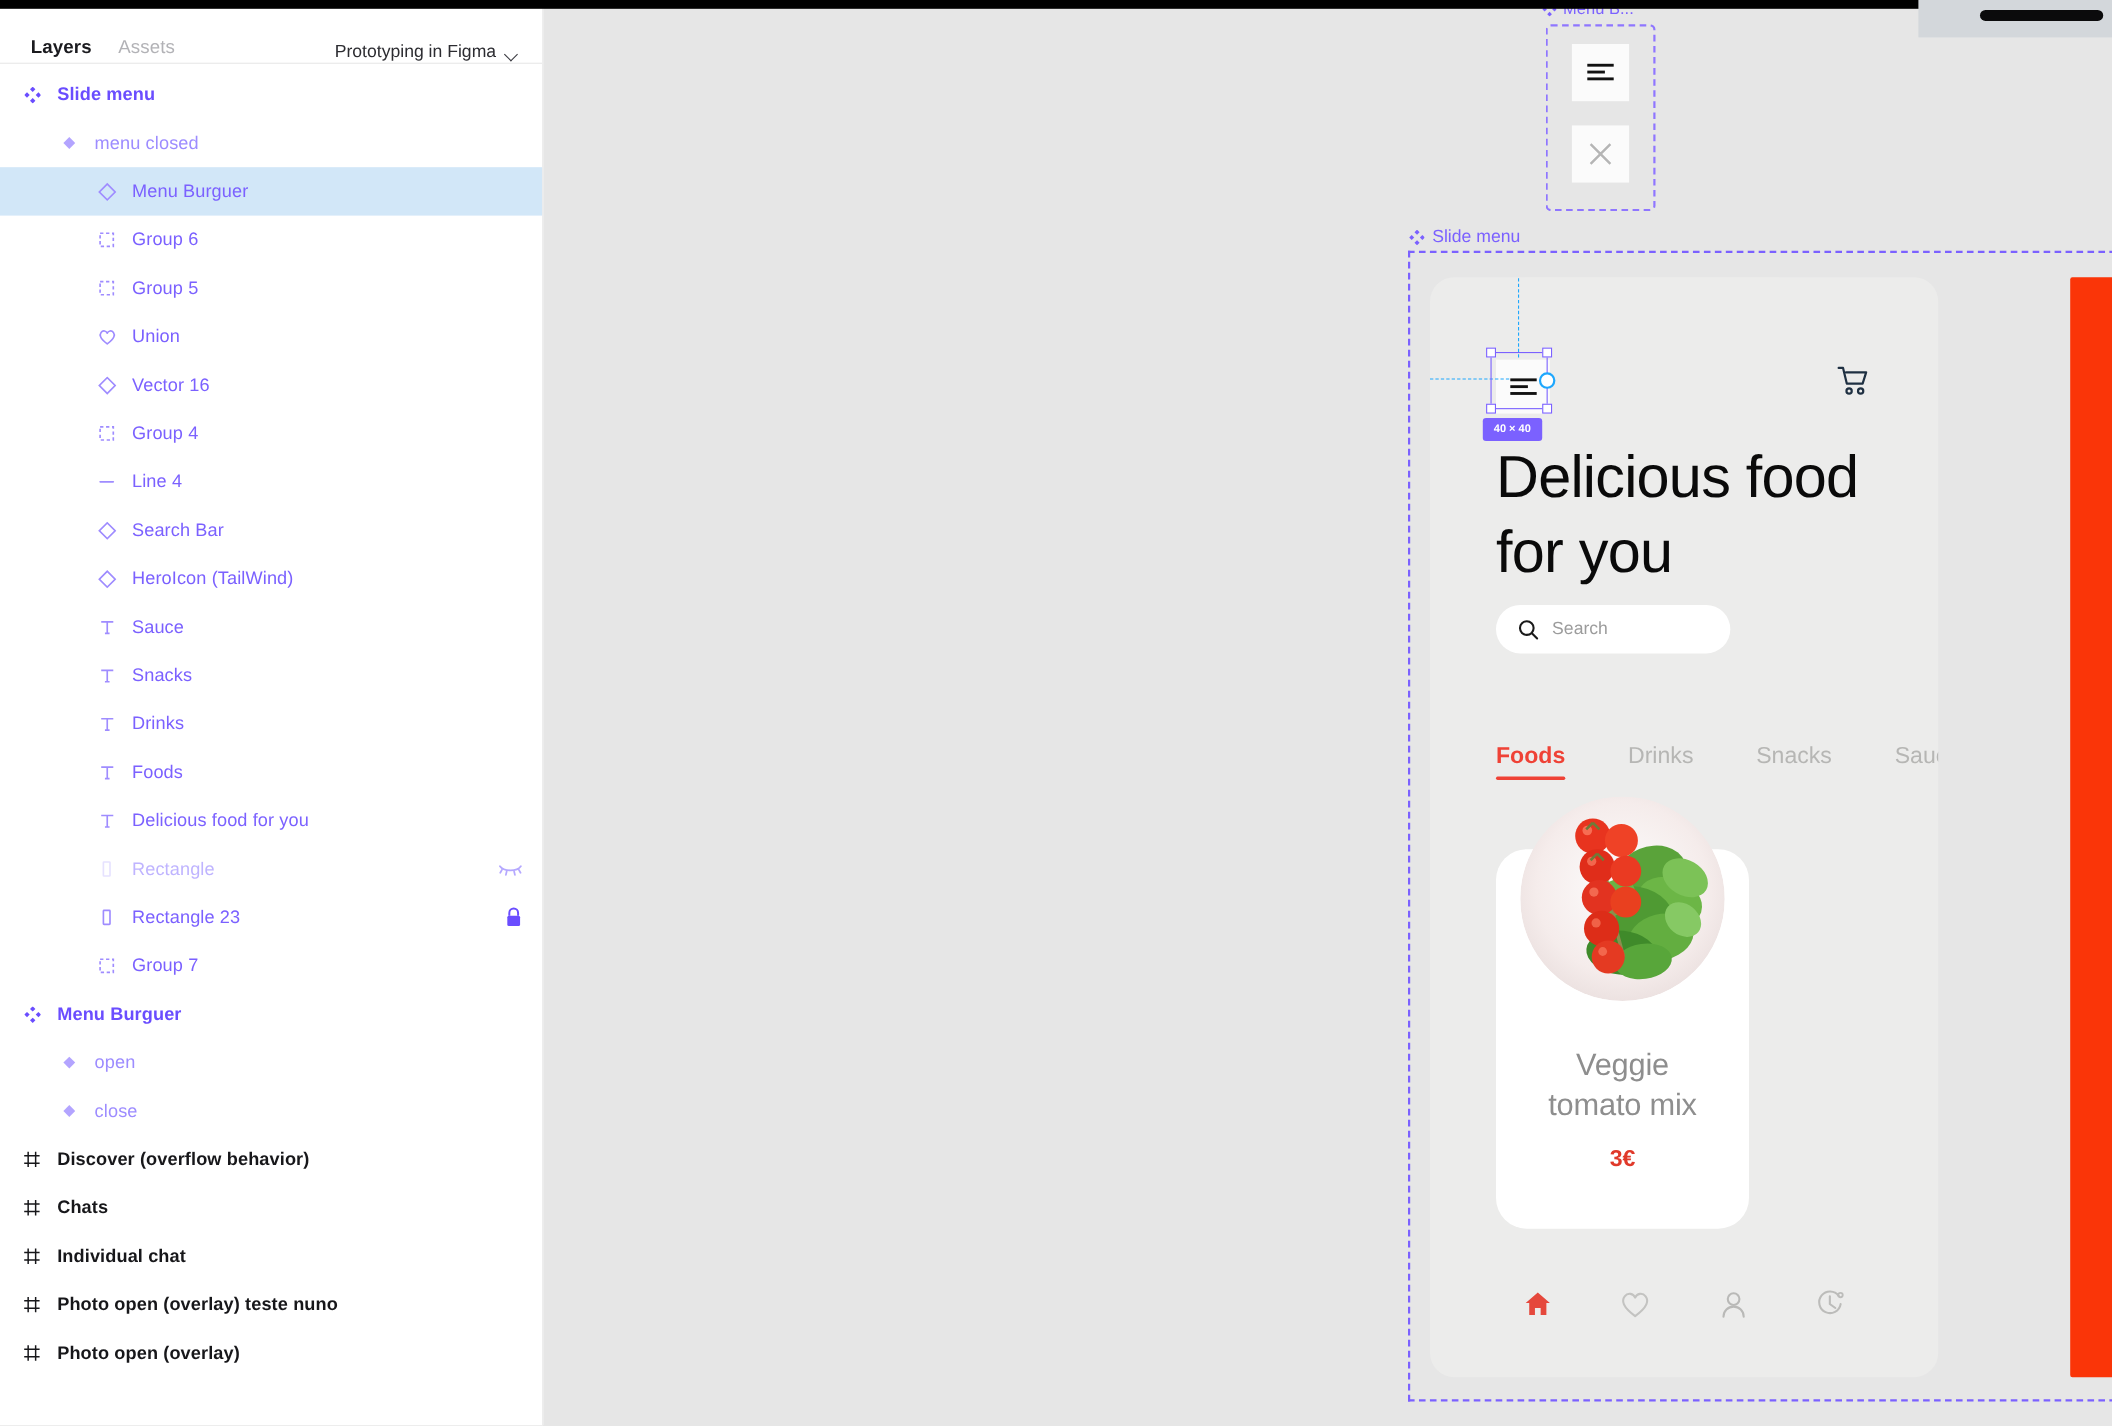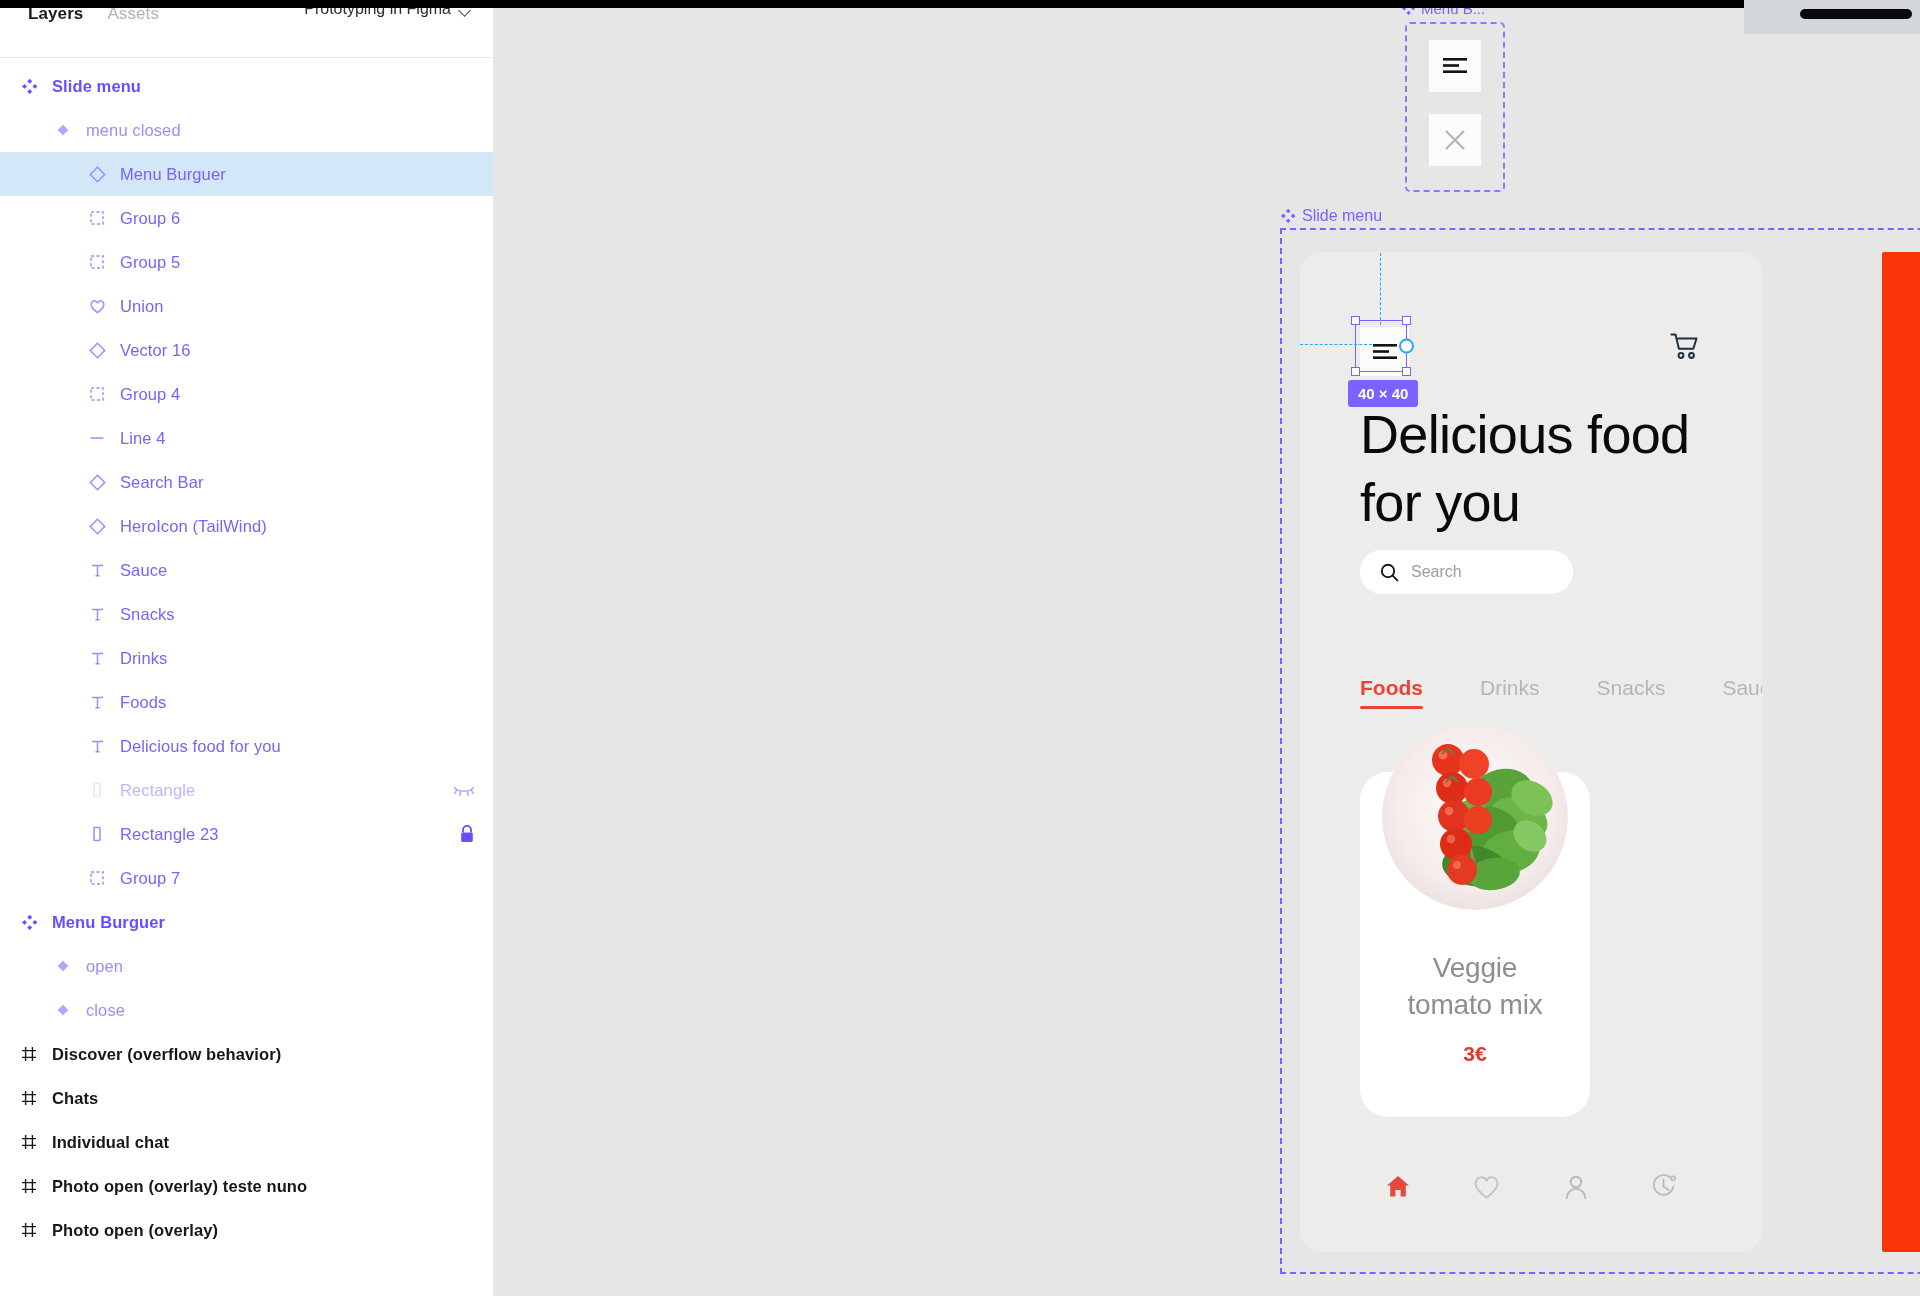--- a/index.html
+++ b/index.html
@@ -32,21 +32,21 @@
     width: 494px; height: 1296px;
     background: #ffffff;
     border-right: 1px solid #e6e6e6;
     flex: 0 0 494px;
     overflow: hidden;
     z-index: 20;
   }
   .panel-tabs {
     position: relative;
     height: 58px;
-    display: flex; align-items: flex-start;
+    display: flex; align-items: flex-end;
     padding-left: 16px;
     border-bottom: 1px solid #e8e8e8;
     background: #fff;
   }
   .tab-active-bar {
     position: absolute; top: 0; left: 240px; width: 242px; height: 5px;
     background: #18a0fb;
   }
   .tab-btn {
     font-size: 17px; font-weight: 700; color: #1b1b1f;
@@ -217,21 +217,21 @@
   .handle.tr { right: -5px; top: -5px; }
   .handle.bl { left: -5px; bottom: -5px; }
   .handle.br { right: -5px; bottom: -5px; }
   .radius-dot {
     position: absolute; right: -8px; top: 50%; transform: translateY(-50%);
     width: 15px; height: 15px; border-radius: 50%;
     background: #fff; border: 2.6px solid #1ea7fd;
   }
   .size-badge {
     position: absolute; left: 854px; top: 380px;
-    background: #7b61ff; color: #fff; font-size: 15px; font-weight: 700;
+    background: #7b61ff; color: #fff; font-size: 10px; font-weight: 700;
     padding: 5px 10px; border-radius: 3px; white-space: nowrap;
   }
 </style>
 </head>
 <body>
 
 <div class="app">
 
   <div class="top-strip"></div>
   <div class="top-right-scroll">

